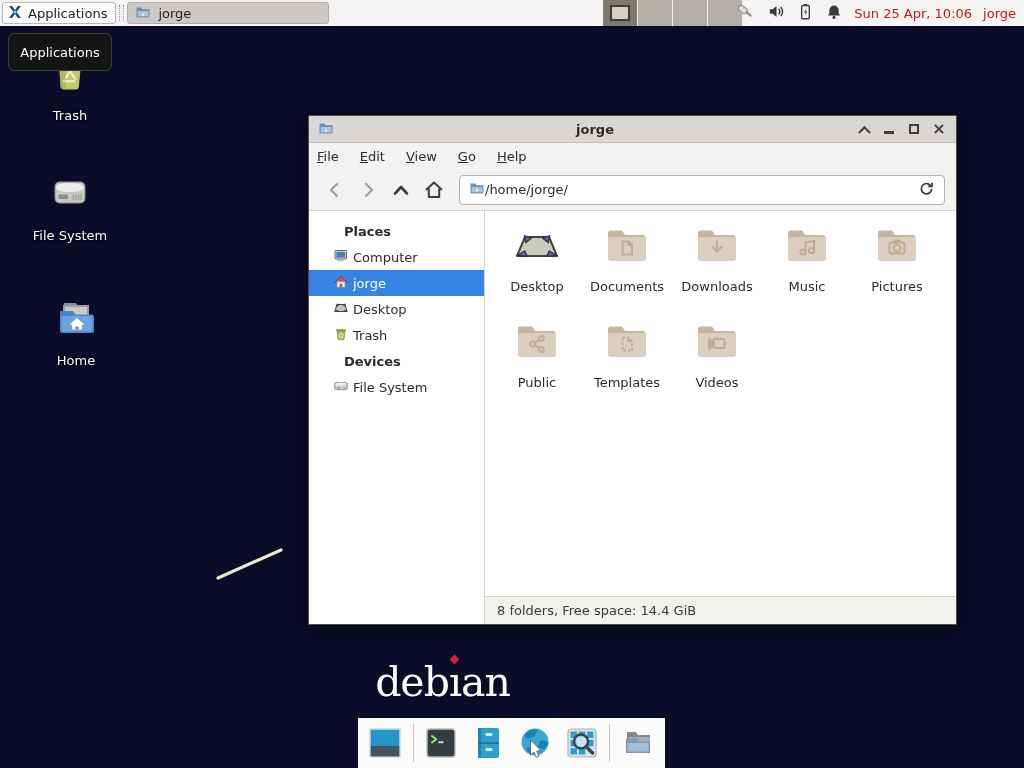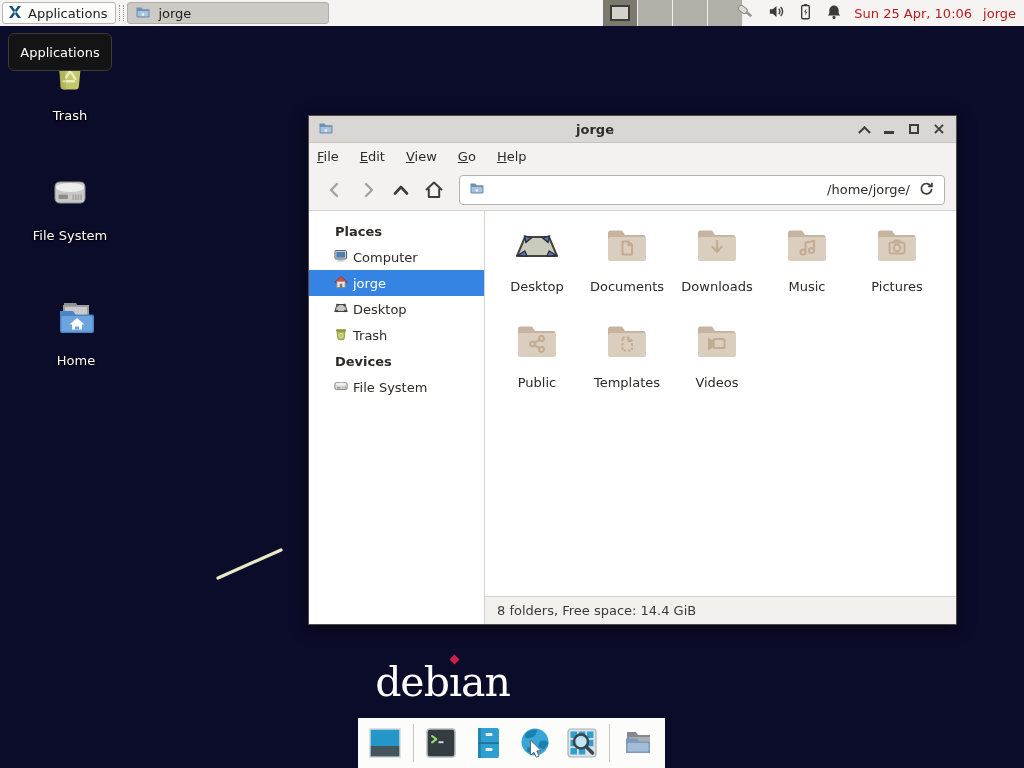--- a/index.html
+++ b/index.html
@@ -50,26 +50,26 @@
   .gl-max { width:10px; height:10px; border:2px solid #3f3d3a; }
   .gl-close { font-size:16px; font-weight:bold; line-height:14px; }
 
   .menubar { height:26px; background:#f4f2f0; display:flex; align-items:center; gap:21px; padding-left:8px; color:#2d2b28; flex:0 0 auto; }
   .menu-item { display:inline-block; }
   .menu-item::first-letter { text-decoration:underline; }
 
   .toolbar { height:42px; background:#f4f2f0; border-bottom:1px solid #d6d3ce; display:flex; align-items:center; padding:0 11px; gap:3px; flex:0 0 auto; }
   .nav-btn { width:30px; height:30px; display:flex; align-items:center; justify-content:center; border-radius:3px; }
   .location-bar { flex:1; height:30px; margin-left:7px; background:#fff; border:1px solid #b5b2ad; border-radius:4px;
-                  display:flex; align-items:center; gap:8px; padding:0 9px; color:#2d2b28;text-align:right; }
+                  display:flex; align-items:center; gap:0; padding:0 9px; color:#2d2b28; }
   .location-bar .path { flex:1; }
 
   .win-body { flex:1; display:flex; min-height:0; }
   .sidebar { width:176px; flex:0 0 auto; border-right:1px solid #d6d3ce; padding-top:7px; color:#2d2b28; background:#fff; }
-  .side-header { font-weight:bold; padding:6px 12px 5px 26px; }
+  .side-header { font-weight:bold; padding:6px 12px 5px 20px;margin-left:15px; }
   .side-item { display:flex; align-items:center; gap:4px; padding:4px 8px 4px 24px; height:26px; }
   .side-item.selected { background:#3584e4; color:#fff; }
 
   .main { flex:1; display:flex; flex-direction:column; min-width:0; }
   .files { flex:1; display:grid; grid-template-columns:repeat(5,90px); grid-auto-rows:96px; padding:12px 0 0 7px; align-content:start; }
   .file { display:flex; flex-direction:column; align-items:center; color:#2d2b28; }
   .file .lbl { margin-top:5px; }
   .statusbar { height:28px; flex:0 0 auto; background:#f3f1ee; border-top:1px solid #d6d3ce; display:flex; align-items:center; padding:0 12px; color:#3a3a3a; }
 
   

